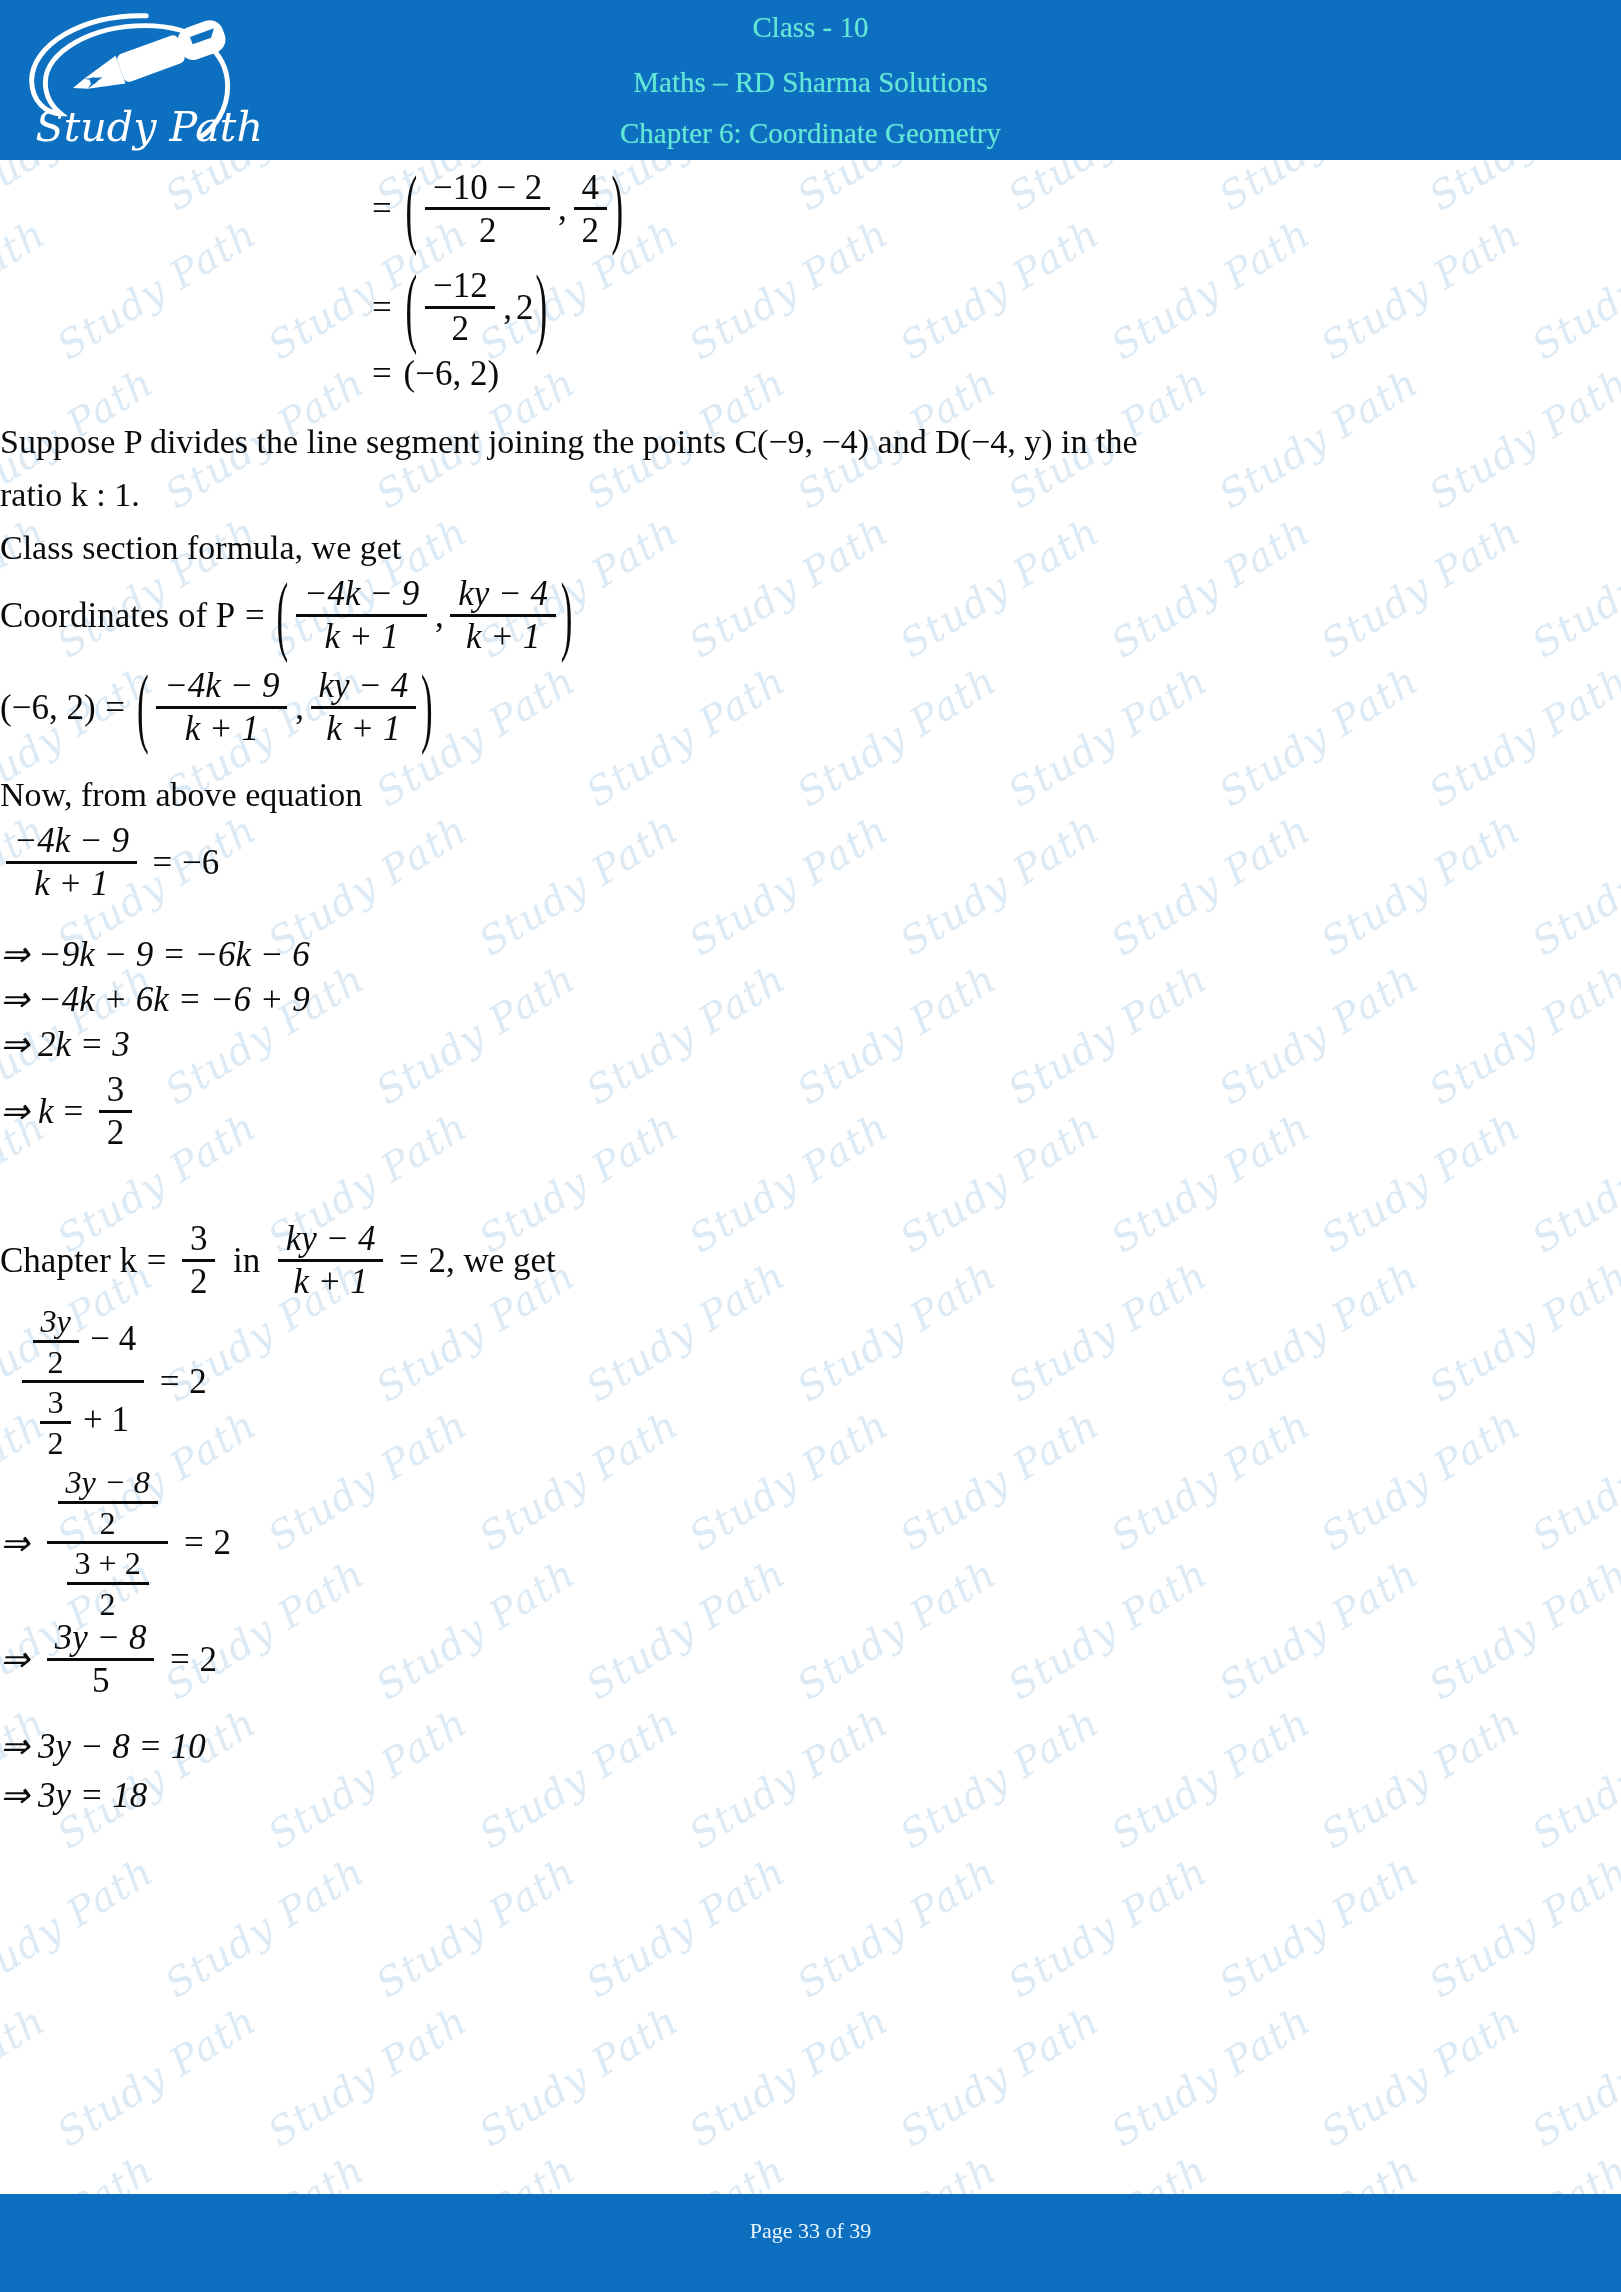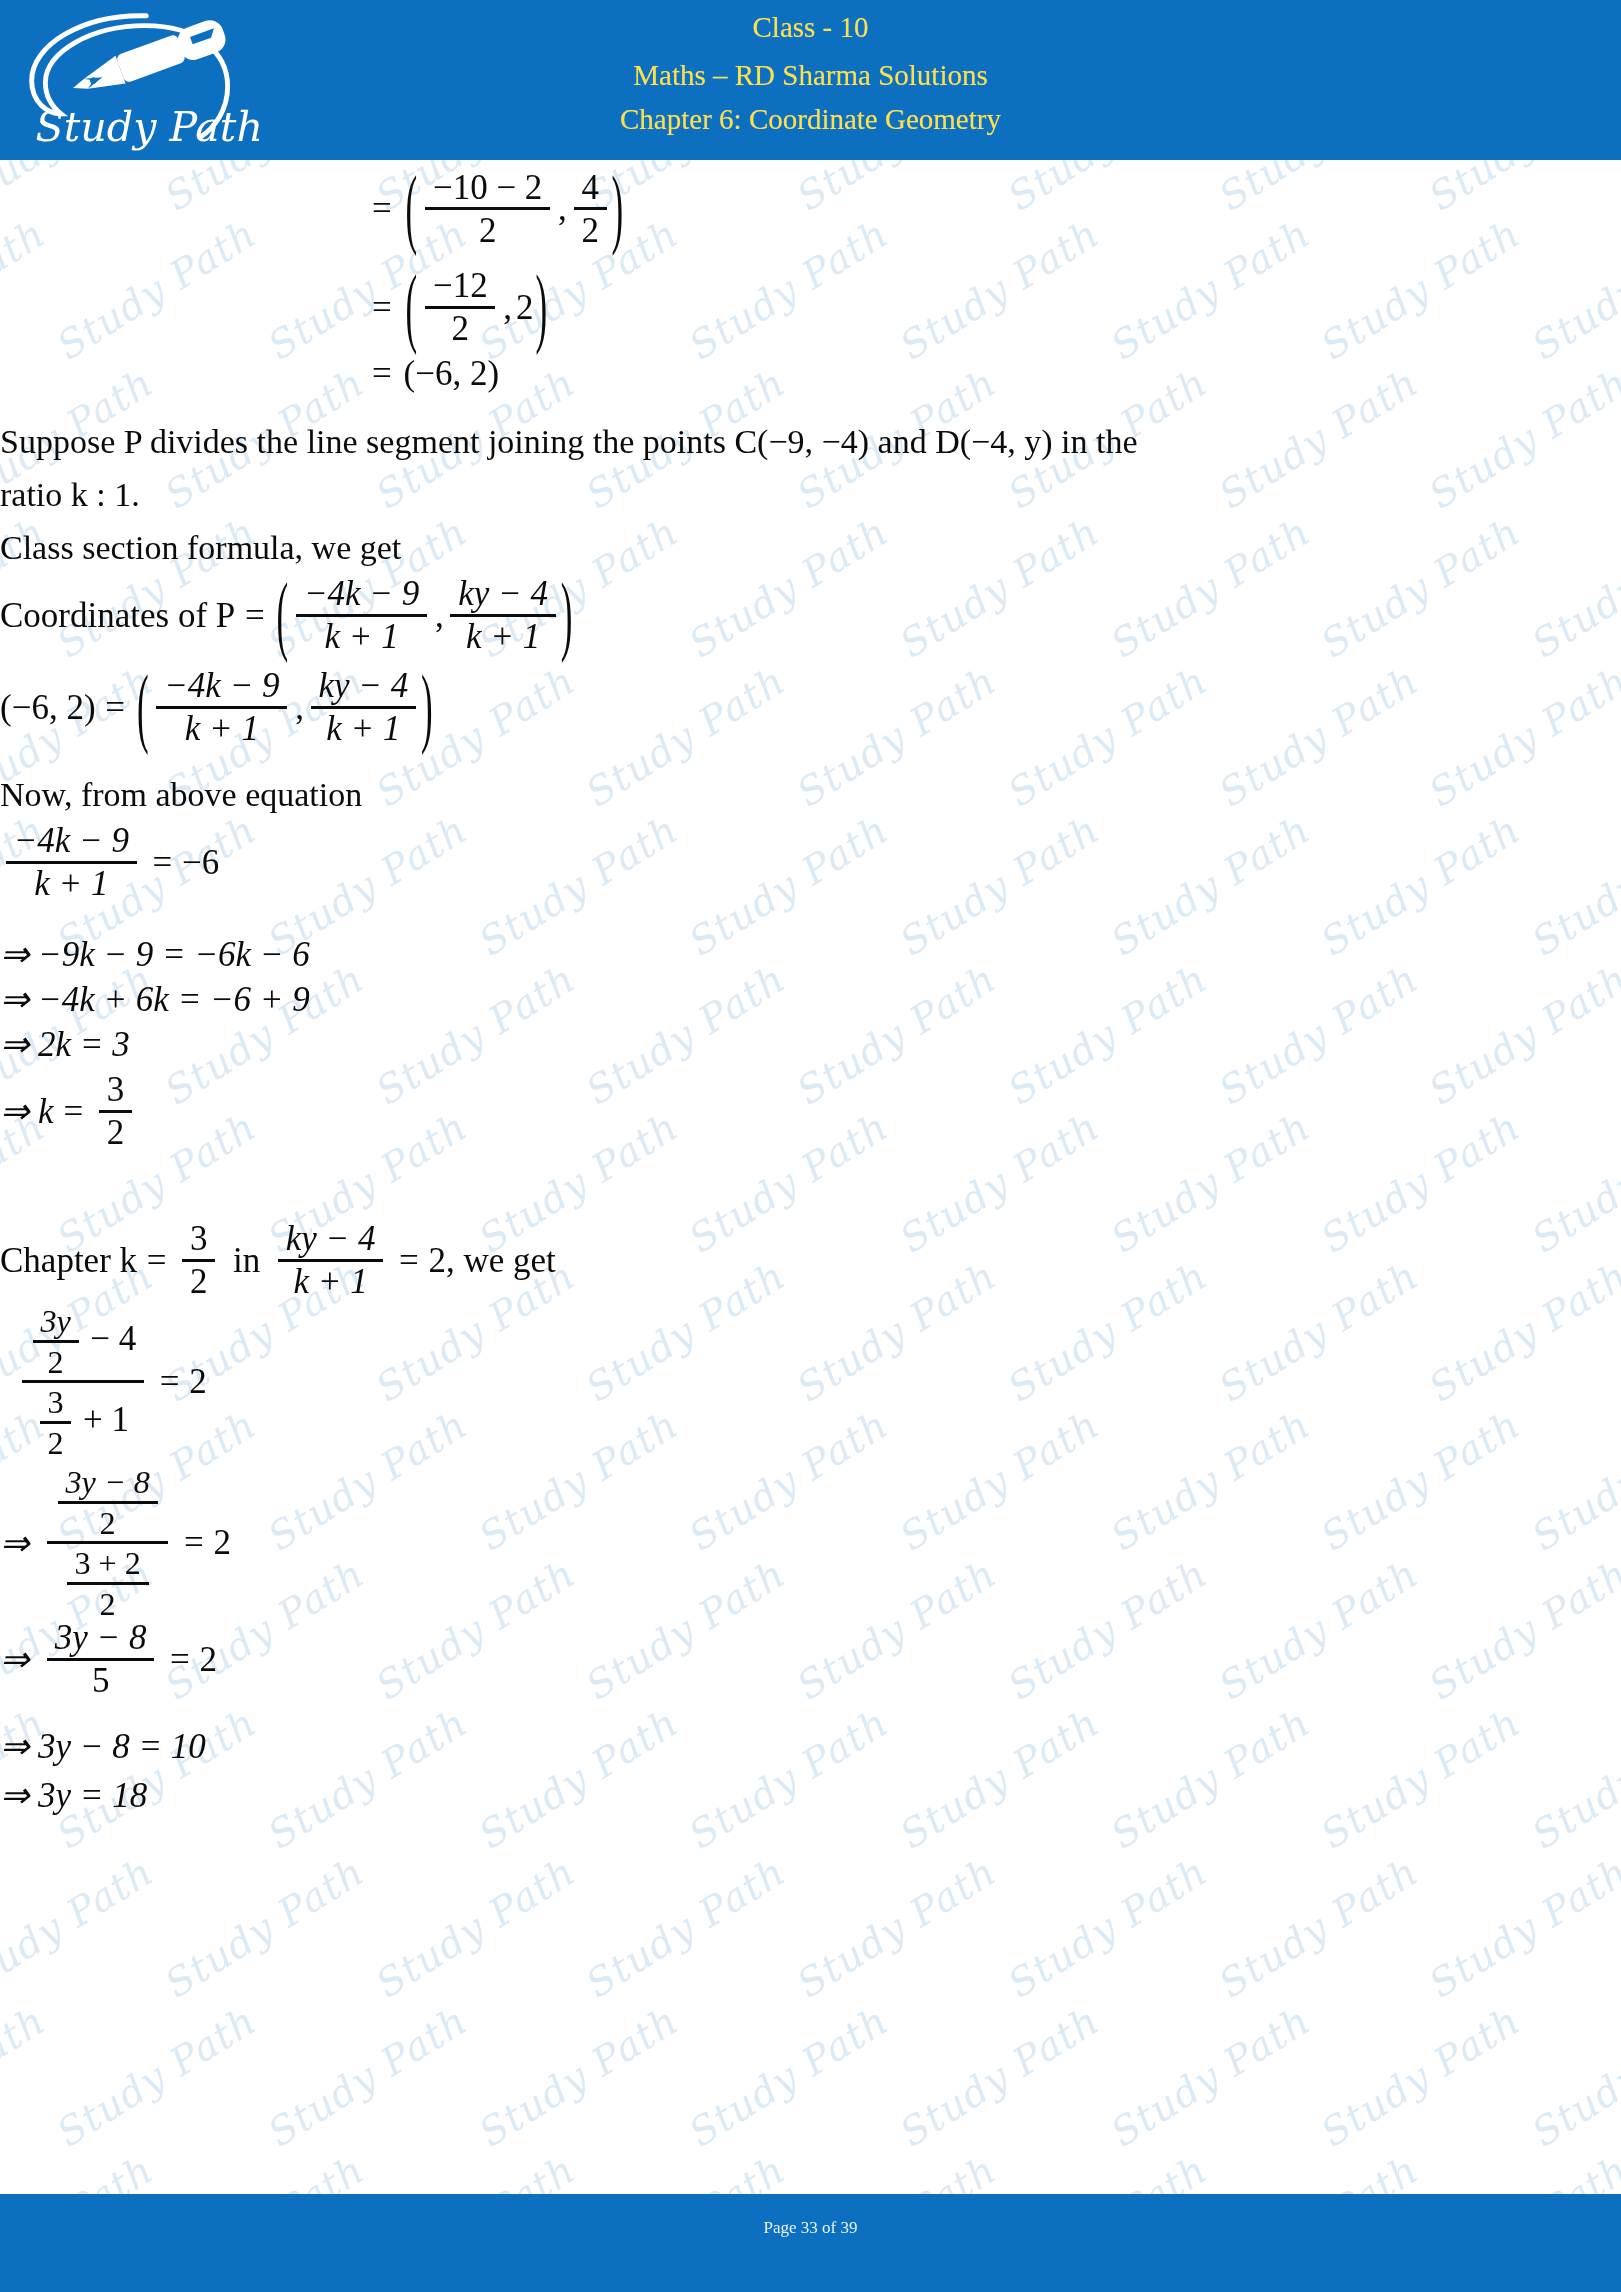--- a/index.html
+++ b/index.html
@@ -38,44 +38,44 @@
   #logo{
     position:absolute;left:13.7px;top:3.9px;
     width:245px;height:152px;
   }
   #header-titles{
     position:absolute;left:0;top:0;width:1621px;height:160px;
     display:flex;flex-direction:column;align-items:center;justify-content:flex-start;
     padding-top:7.8px;box-sizing:border-box;
   }
   .hdr-line{
-    color:#fde047;
+    color:#5eead4;
     font-family:"Liberation Serif", serif;
     font-size:29px;
     line-height:35px;
-    margin:0;
+    margin:7px;
     text-shadow:0 0 1px rgba(255,255,255,.35);
   }
   .hdr-line.l1{margin-top:2px;}
   .hdr-line.l2{margin-top:13.7px;}
   .hdr-line.l3{margin-top:8.8px;}
 
   
   #page-footer{
     position:absolute;left:0;top:2194px;
     width:1621px;height:99px;
     background:#0d6fc0;
     z-index:3;
   }
   #footer-text{
     position:absolute;left:0;top:23.5px;width:1621px;
     text-align:center;
     color:#e9f6ff;
     font-family:"Liberation Serif", serif;
-    font-size:17px;
+    font-size:22px;
   }
 
   
   #content{
     position:absolute;
     left:0;top:160px;
     width:1621px;
     height:2034px;
     z-index:2;
     padding:0 98px 0 98px;

